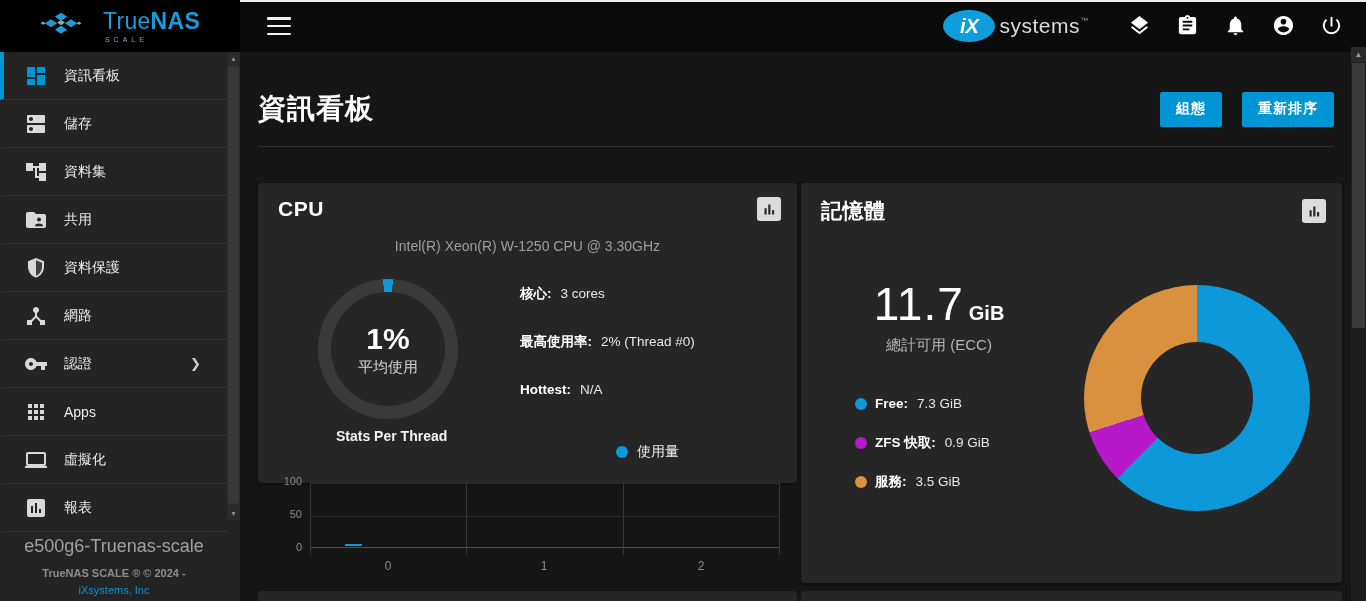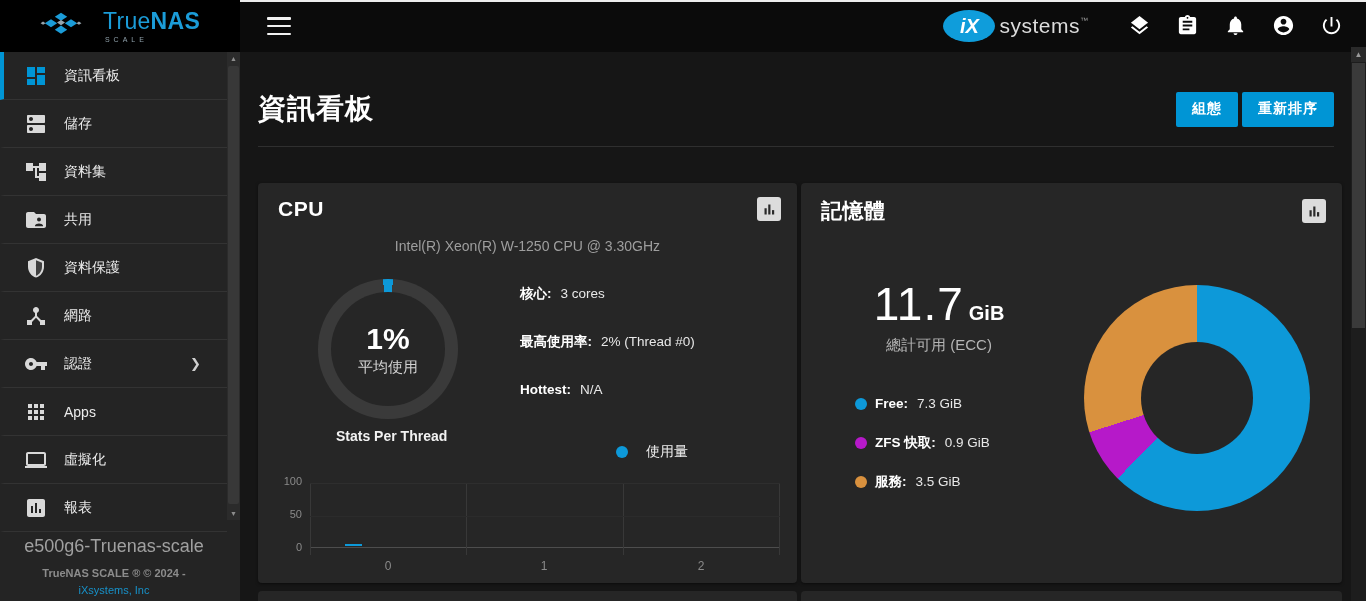--- a/index.html
+++ b/index.html
@@ -43,45 +43,45 @@
   .hostname { font-size:18px; color:#a0a0a0; margin-bottom:10px; }
   .copyright { font-size:11px; font-weight:bold; color:#8c8c8c; margin-bottom:5px; }
   .company { font-size:11px; color:#1791c9; cursor:pointer; }
   
   .main { position:absolute; left:240px; top:52px; width:1126px; height:549px; background:#161616; }
   .main-scroll { position:absolute; right:0; top:47px; width:15px; bottom:0; background:#1d1d1d; z-index:10; }
   .main-scroll .up { height:15px; background:#2a2a2a; color:#9a9a9a; font-size:8px; line-height:15px; text-align:center; cursor:pointer; }
   .main-scroll .thumb { position:absolute; left:1px; top:16px; width:13px; height:265px; background:#3a3a3a; cursor:pointer; }
   .page-head { position:absolute; top:38px; left:18px; width:1076px; display:flex; align-items:center; justify-content:space-between; }
   .page-title { font-size:28px; font-weight:bold; letter-spacing:1px; }
-  .btns { display:flex; gap:4px; }
+  .btns { display:flex; gap:20px; }
   .btn { background:#0095d5; color:#fff; font-weight:bold; font-size:14px; height:35px; padding:0 16px; border:none; border-radius:2px; cursor:pointer; font-family:inherit; letter-spacing:1px; }
   .head-divider { position:absolute; top:94px; left:18px; width:1076px; height:1px; background:#2f2f2f; }
   
   .card { position:absolute; background:#262626; border-radius:4px; box-shadow:0 1px 3px rgba(0,0,0,0.5); }
-  #cpu-card { left:18px; top:131px; width:539px; height:400px; }
+  #cpu-card { left:18px; top:131px; width:539px; height:300px; }
   #mem-card { left:561px; top:131px; width:541px; height:400px; }
   .card-stub { position:absolute; top:539px; height:10px; background:#262626; border-radius:4px 4px 0 0; }
   #stub1 { left:18px; width:539px; } #stub2 { left:561px; width:541px; }
   .card-head { display:flex; justify-content:space-between; align-items:center; padding:14px 16px 0 20px; }
   .card-title { font-size:21px; font-weight:bold; letter-spacing:0.5px; }
   .chart-btn { width:24px; height:24px; background:#dcdcdc; border-radius:3px; display:flex; align-items:center; justify-content:center; cursor:pointer; }
   .chart-btn svg { width:15px; height:15px; fill:#2a2a2a; }
   
   .cpu-sub { text-align:center; color:#9e9e9e; font-size:14px; margin-top:17px; }
   .gauge { position:absolute; left:60px; top:96px; width:140px; height:140px; border-radius:50%; }
   .gauge-inner { position:absolute; inset:13px; border-radius:50%; background:#262626; display:flex; flex-direction:column; align-items:center; justify-content:center; }
   .gauge-val { font-size:30px; font-weight:bold; }
   .gauge-lbl { font-size:15px; color:#d2d2d2; margin-top:2px; }
   .cpu-stats { position:absolute; left:262px; top:104px; }
   .stat-row { margin-bottom:34px; font-size:13.5px; line-height:14px; }
   .stat-label { font-weight:bold; margin-right:9px; }
   .stat-value { color:#e8e8e8; }
   .thread-title { position:absolute; left:78px; top:245px; font-size:14px; font-weight:bold; color:#f2f2f2; }
-  .legend-cpu { position:absolute; left:358px; top:260px; display:flex; align-items:center; gap:18px; font-size:14px; color:#eee; }
+  .legend-cpu { position:absolute; left:358px; top:260px; display:flex; align-items:center; gap:9px; font-size:14px; color:#eee; }
   .dot { width:12px; height:12px; border-radius:50%; flex:none; }
   .yt { position:absolute; left:10px; width:34px; text-align:right; color:#8a8a8a; font-size:11px; }
   .plot { position:absolute; left:52px; top:300px; width:470px; height:65px; border-top:1px solid #2e2e2e; border-bottom:1px solid #4d4d4d; }
   .vgrid { position:absolute; top:0; width:1px; height:71px; background:#383838; }
   .hgrid { position:absolute; top:32px; left:0; width:100%; height:1px; background:#2b2b2b; }
   .bar { position:absolute; bottom:1px; }
   .xt { position:absolute; top:376px; width:40px; text-align:center; color:#8a8a8a; font-size:12px; }
   
   .mem-total { position:absolute; left:53px; top:94px; width:170px; text-align:center; }
   .mem-num { font-size:46px; color:#fff; letter-spacing:1px; }

